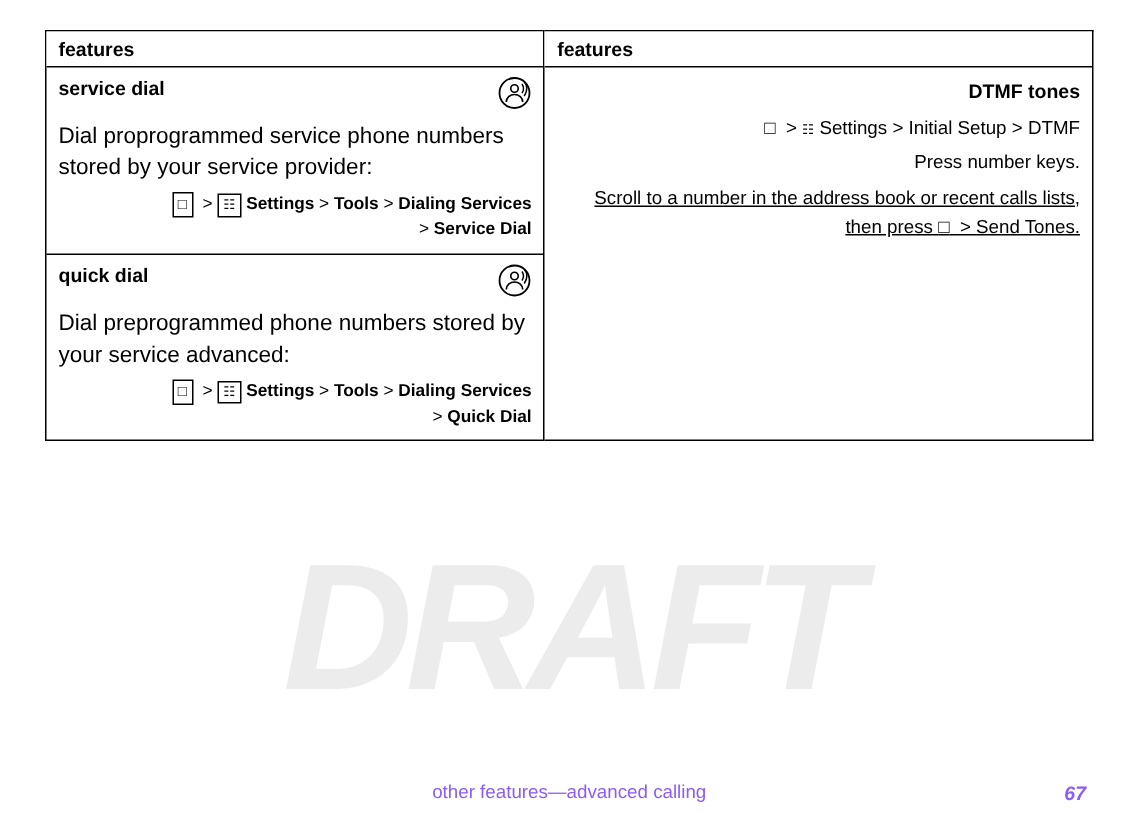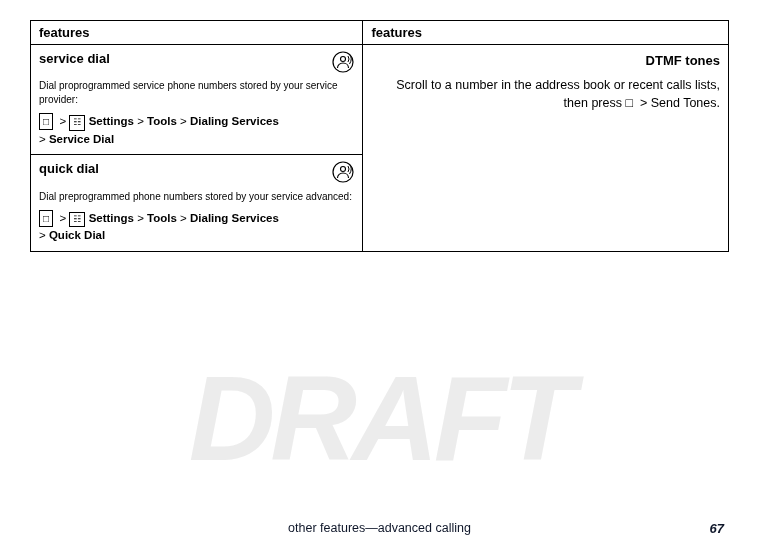--- a/index.html
+++ b/index.html
@@ -77,28 +77,29 @@
       font-weight: bold;
       font-size: 13px;
     }
 
     .feature-icon {
       font-size: 18px;
       line-height: 1;
     }
 
     .feature-desc {
-      font-size: 10px;
+      font-size: 15px;
       line-height: 1.4;
       margin-bottom: 6px;
     }
 
     .nav-path {
       font-size: 11.5px;
       line-height: 1.5;
+      text-align: right;
     }
 
     .nav-path .menu-key {
       display: inline-block;
       border: 1px solid #000;
       padding: 0px 3px;
       font-size: 10px;
       background: #fff;
     }
 
@@ -129,21 +130,21 @@
 
     .footer {
       position: absolute;
       bottom: 12px;
       width: 100%;
       left: 0;
       display: flex;
       justify-content: center;
       align-items: center;
       font-size: 12.5px;
-      color: #0f172a;
+      color: #8b5cf6;
     }
 
     .footer-page {
       position: absolute;
       right: 35px;
       font-size: 13px;
       font-weight: bold;
       font-style: italic;
     }
   </style>
@@ -202,21 +203,26 @@
           &nbsp;&gt;&nbsp;<span class="menu-key" style="font-size:9px;">☷</span><span class="bold-item"> Settings</span> &gt; <span class="bold-item">Tools</span> &gt; <span class="bold-item">Dialing Services</span><br>
           &gt; <span class="bold-item">Quick Dial</span>
         </div>
       </div>
     </div>
 
     <div class="features-table right-table">
       <div class="table-header">features</div>
       <div class="right-feature-body">
         <div class="right-feature-title">DTMF tones</div>
-        <p style="margin-bottom:17px;">
+        <p style="margin-bottom:5px;">
+          <span class="menu-key">□</span>
+          &nbsp;&gt;&nbsp;<span class="menu-key" style="font-size:9px;">☷</span><span class="bold-item"> Settings</span> &gt; <span class="bold-item">Initial Setup</span> &gt; <span class="bold-item">DTMF</span>
+        </p>
+        <p style="margin-bottom:5px;">Press number keys.</p>
+        <p style="margin-bottom:17px;text-decoration:underline;">
           Scroll to a number in the address book or recent calls lists, then press
           <span class="menu-key">□</span>
           &nbsp;&gt;&nbsp;<span class="bold-item">Send Tones.</span>
         </p>
       </div>
     </div>
 
   </div>
 </div>
 

